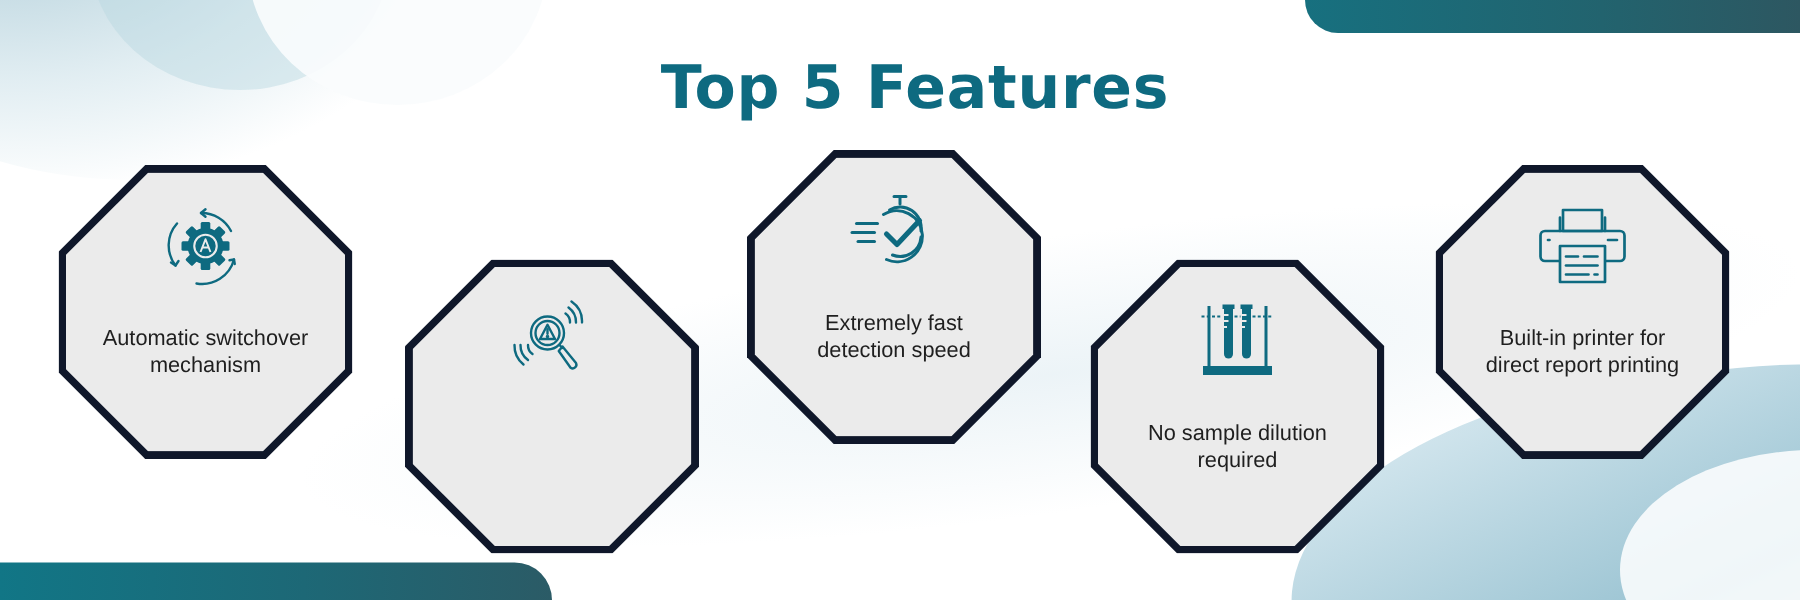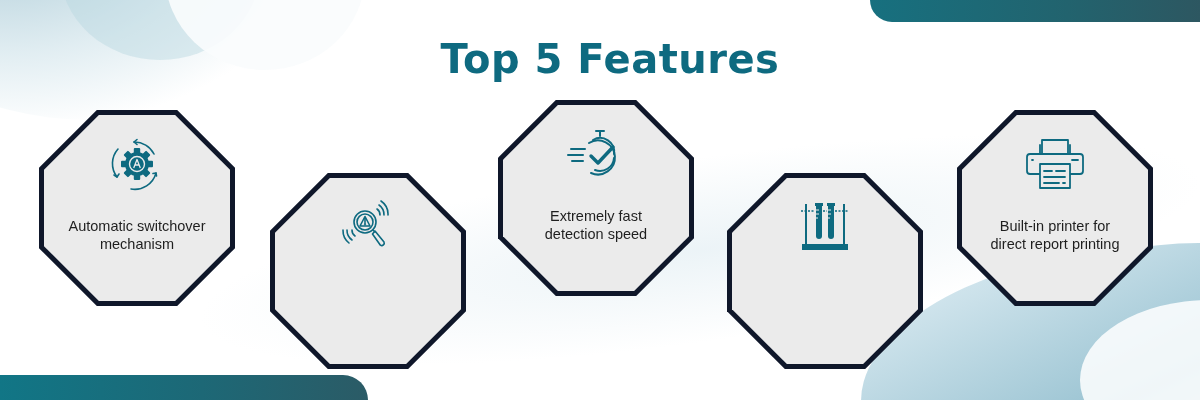--- a/index.html
+++ b/index.html
@@ -193,20 +193,22 @@
         </g>
         <g stroke="#0e6a80" stroke-width="1.4" fill="none">
           <path d="M9 11 L23 11 M31 11 L35 11 M43 11 L57 11" stroke-dasharray="2 1.5"></path>
         </g>
         <g stroke="#ebebeb" stroke-width="1.2">
           <path d="M24 10 L27 10 M24 14 L27 14 M24 18 L26 18"></path>
           <path d="M36 10 L39 10 M36 14 L39 14 M36 18 L38 18"></path>
         </g>
       </svg>
     </div>
+    <div class="card-text">No sample dilution
+required</div>
   </div>
 </div>
 
 <div class="card" id="card-5">
   <div class="card-inner">
     <div class="card-icon">
       <svg viewBox="0 0 66 56">
         <g fill="none" stroke="#0e6a80" stroke-width="1.8" stroke-linejoin="round" stroke-linecap="round">
           <rect x="20" y="3" width="26" height="14"></rect>
           <path d="M18 8 L18 17 M48 8 L48 17"></path>

